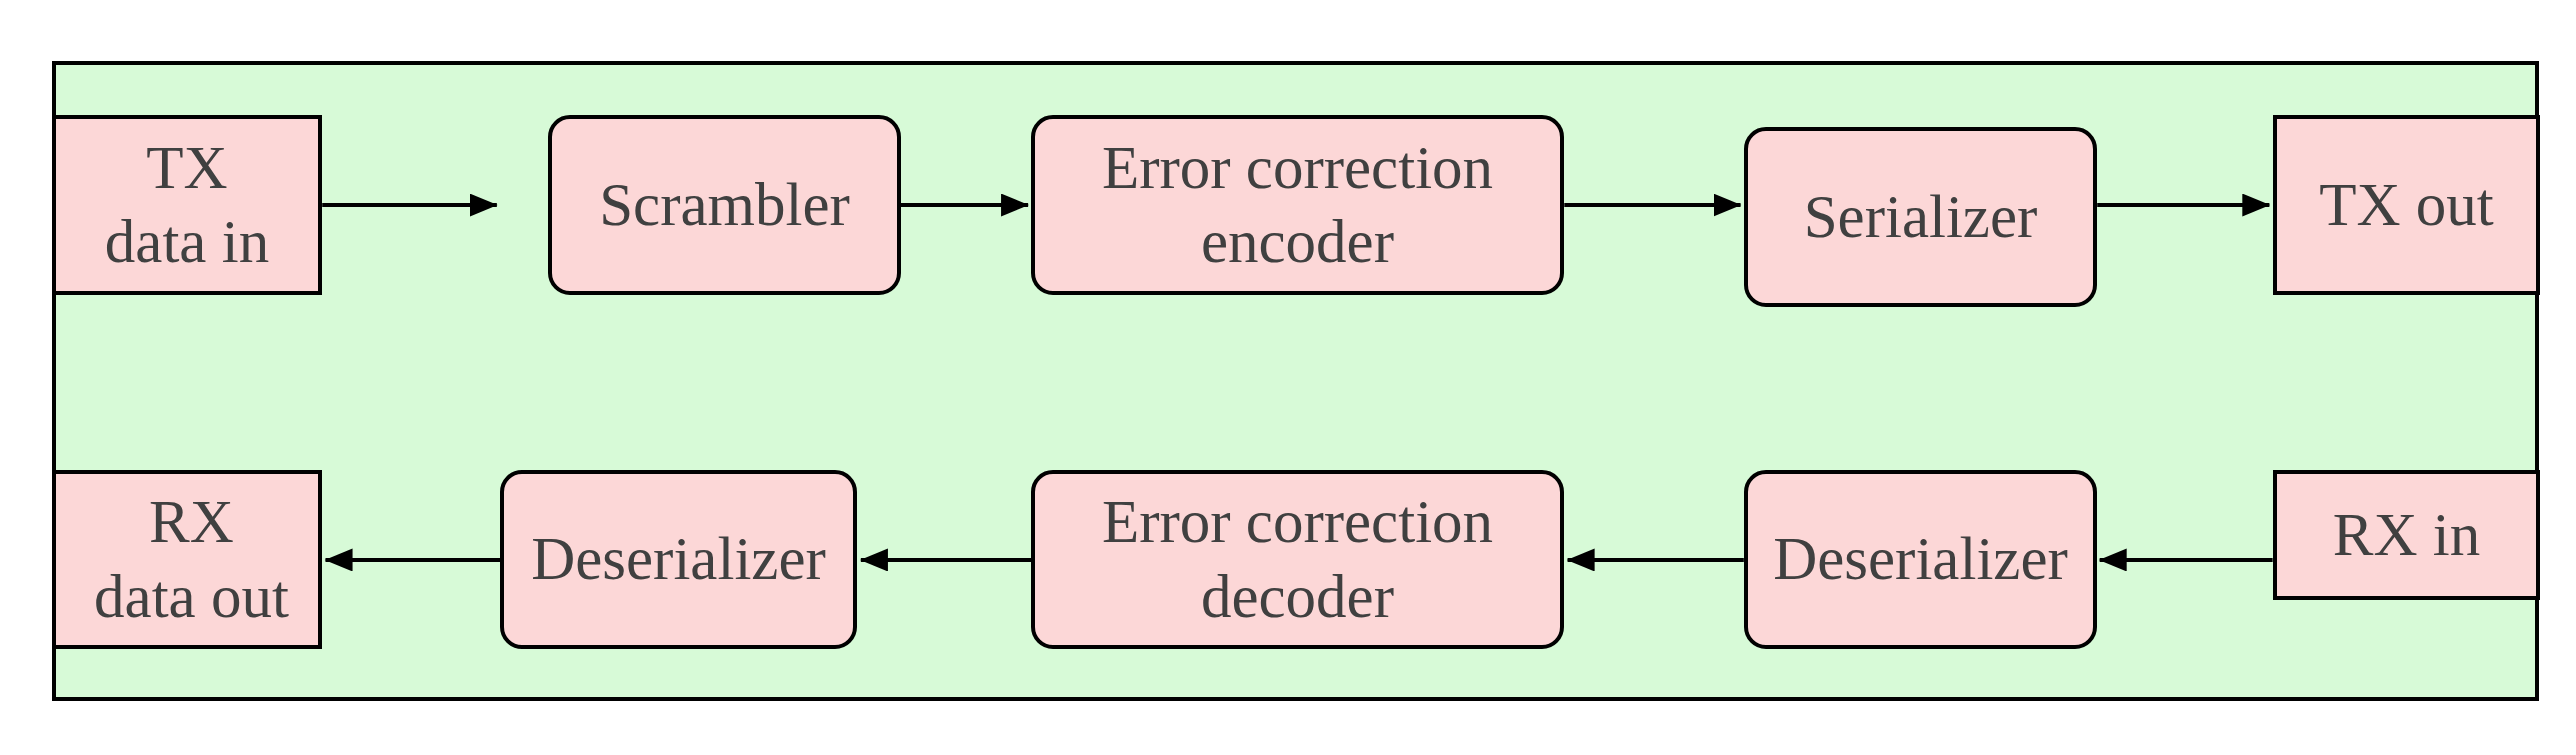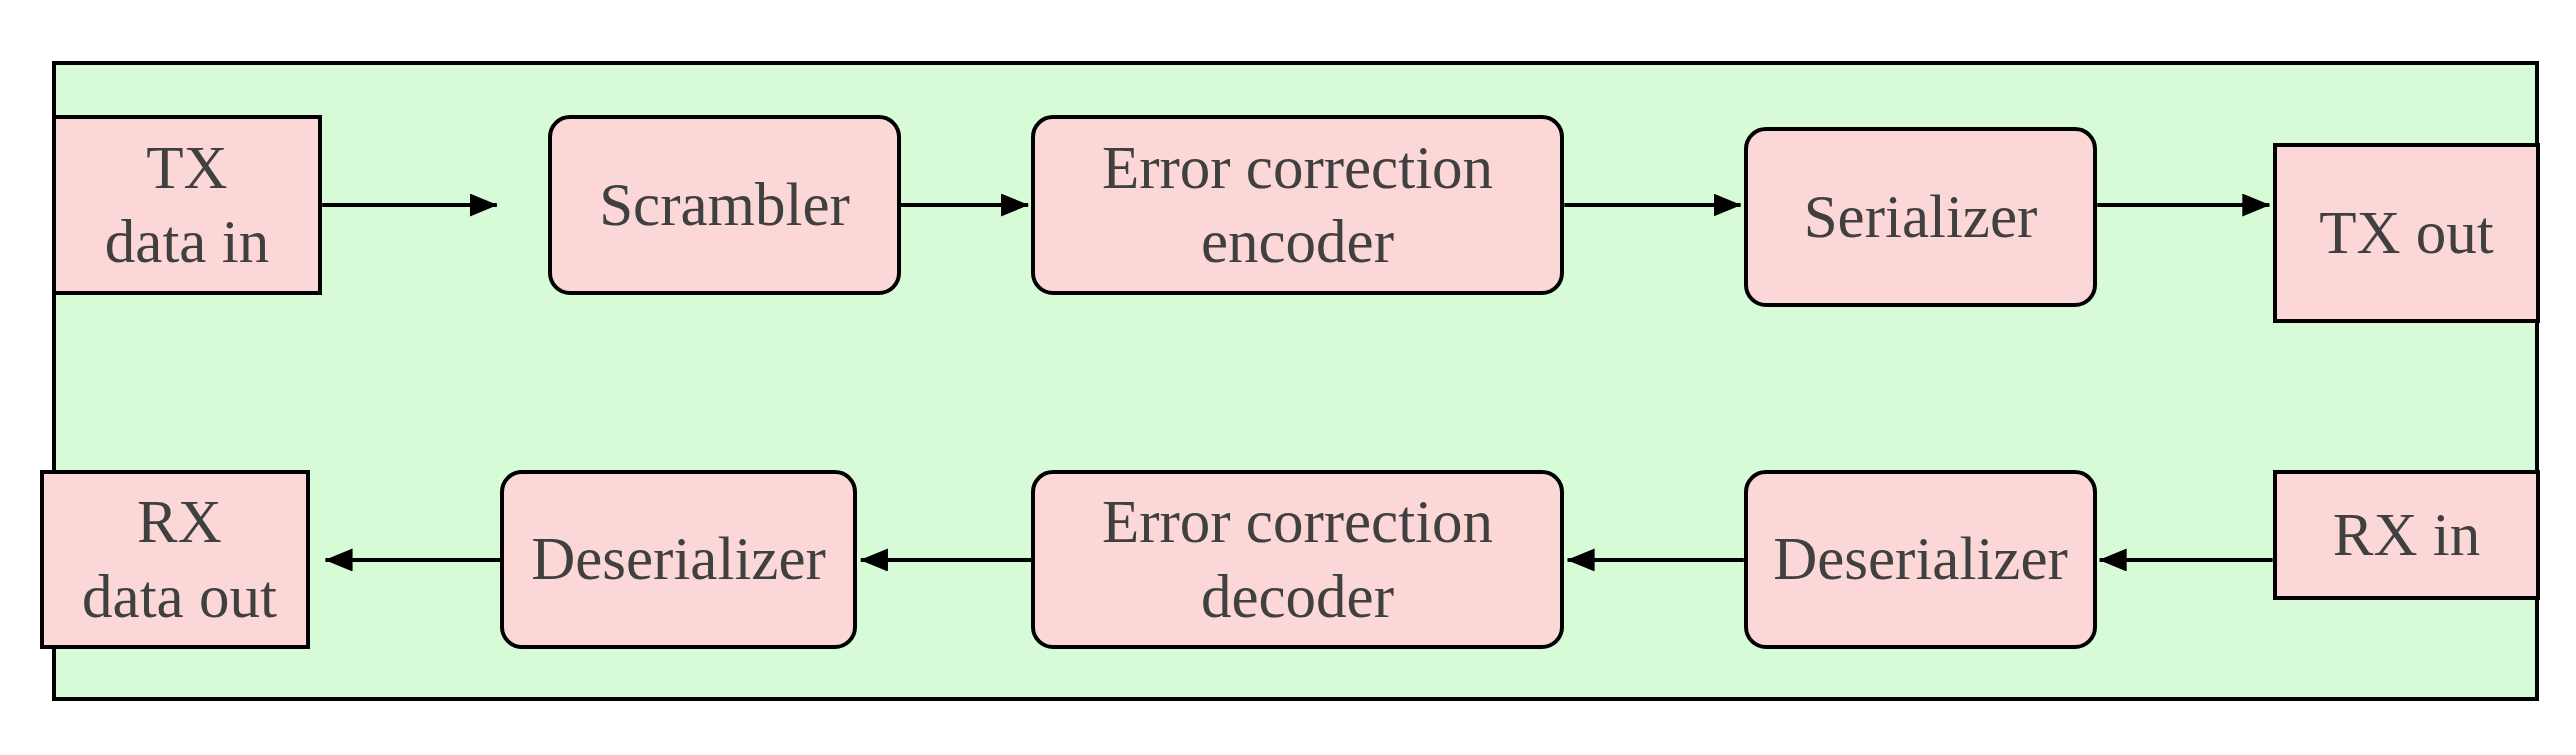--- a/index.html
+++ b/index.html
@@ -99,25 +99,25 @@
 
   <div class="node rounded" style="left:1031px; top:115px; width:533px; height:180px;">
     <span class="lbl">Error correction
 encoder</span>
   </div>
 
   <div class="node rounded" style="left:1744px; top:115px; width:353px; height:180px;margin-top:12px;">
     <span class="lbl">Serializer</span>
   </div>
 
-  <div class="node rect" style="left:2273px; top:115px; width:267px; height:180px;margin-top:28px;">
+  <div class="node rect" style="left:2273px; top:115px; width:267px; height:180px;">
     <span class="lbl">TX out</span>
   </div>
 
-  <div class="node rect" style="left:40px; top:470px; width:270px; height:179px;padding-left:9px;">
+  <div class="node rect" style="left:52px; top:470px; width:270px; height:179px;padding-left:9px;">
     <span class="lbl">RX
 data out</span>
   </div>
 
   <div class="node rounded" style="left:500px; top:470px; width:357px; height:179px;">
     <span class="lbl">Deserializer</span>
   </div>
 
   <div class="node rounded" style="left:1031px; top:470px; width:533px; height:179px;">
     <span class="lbl">Error correction

